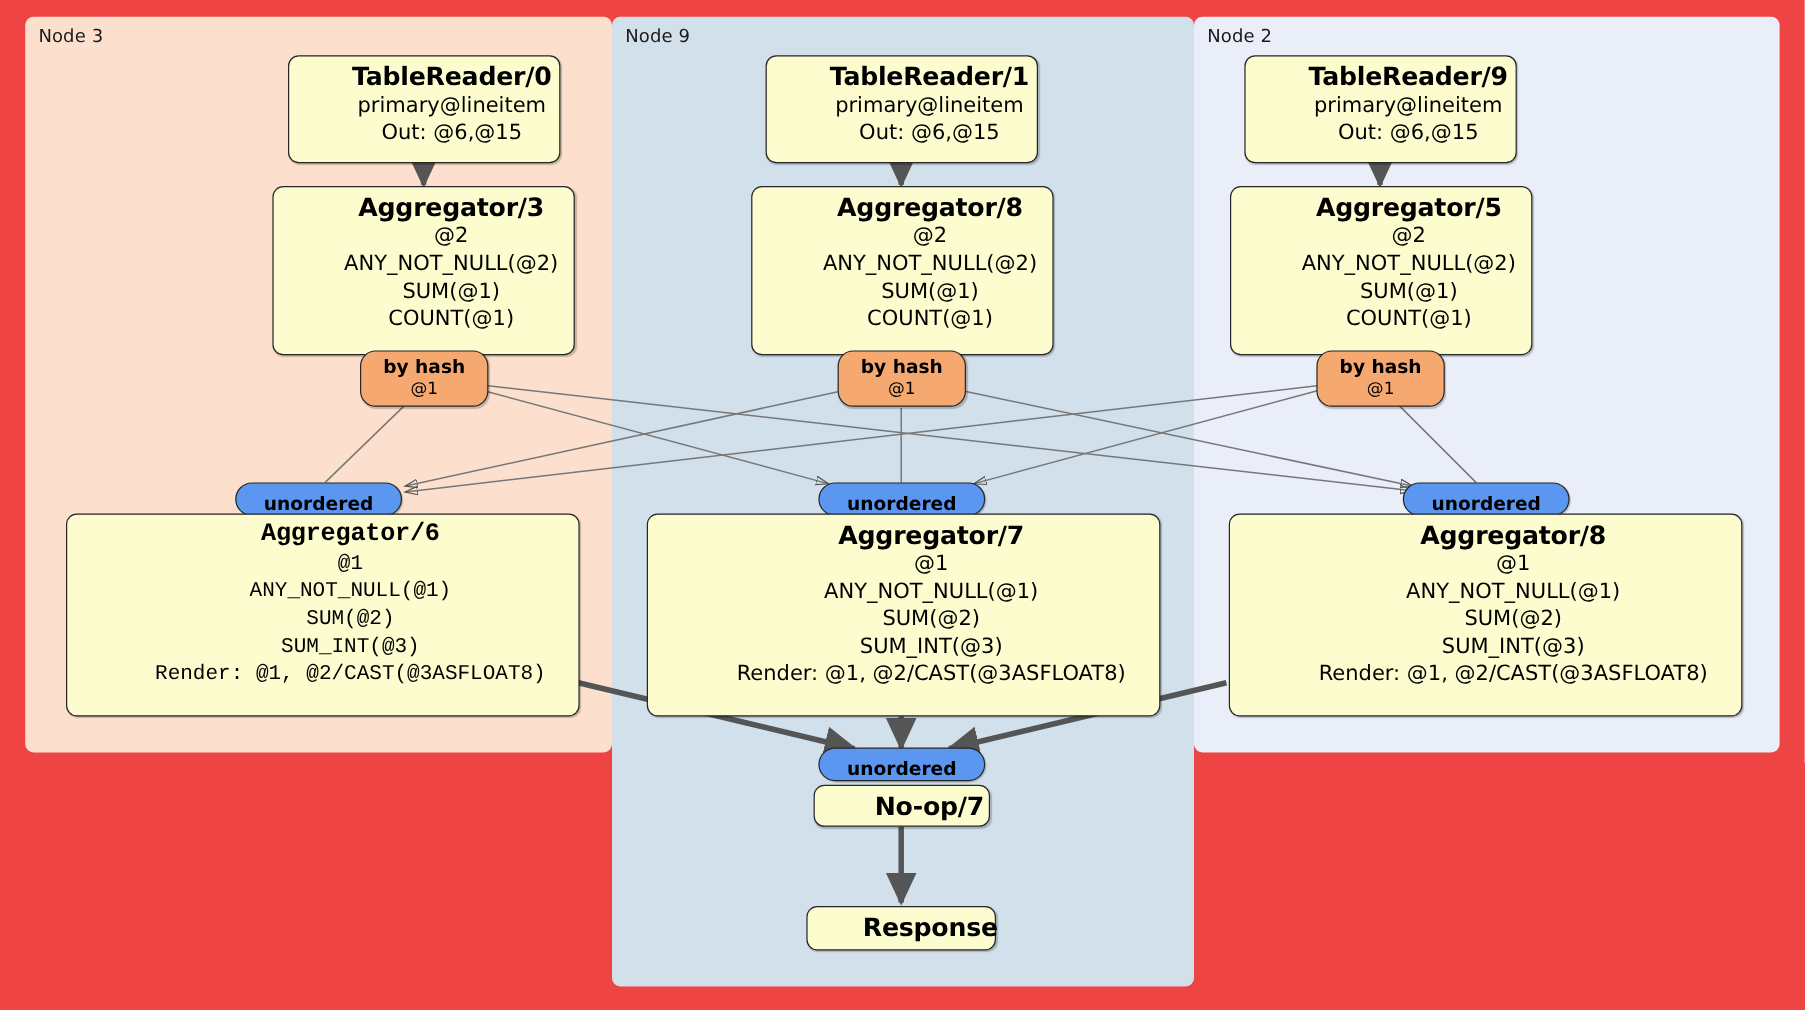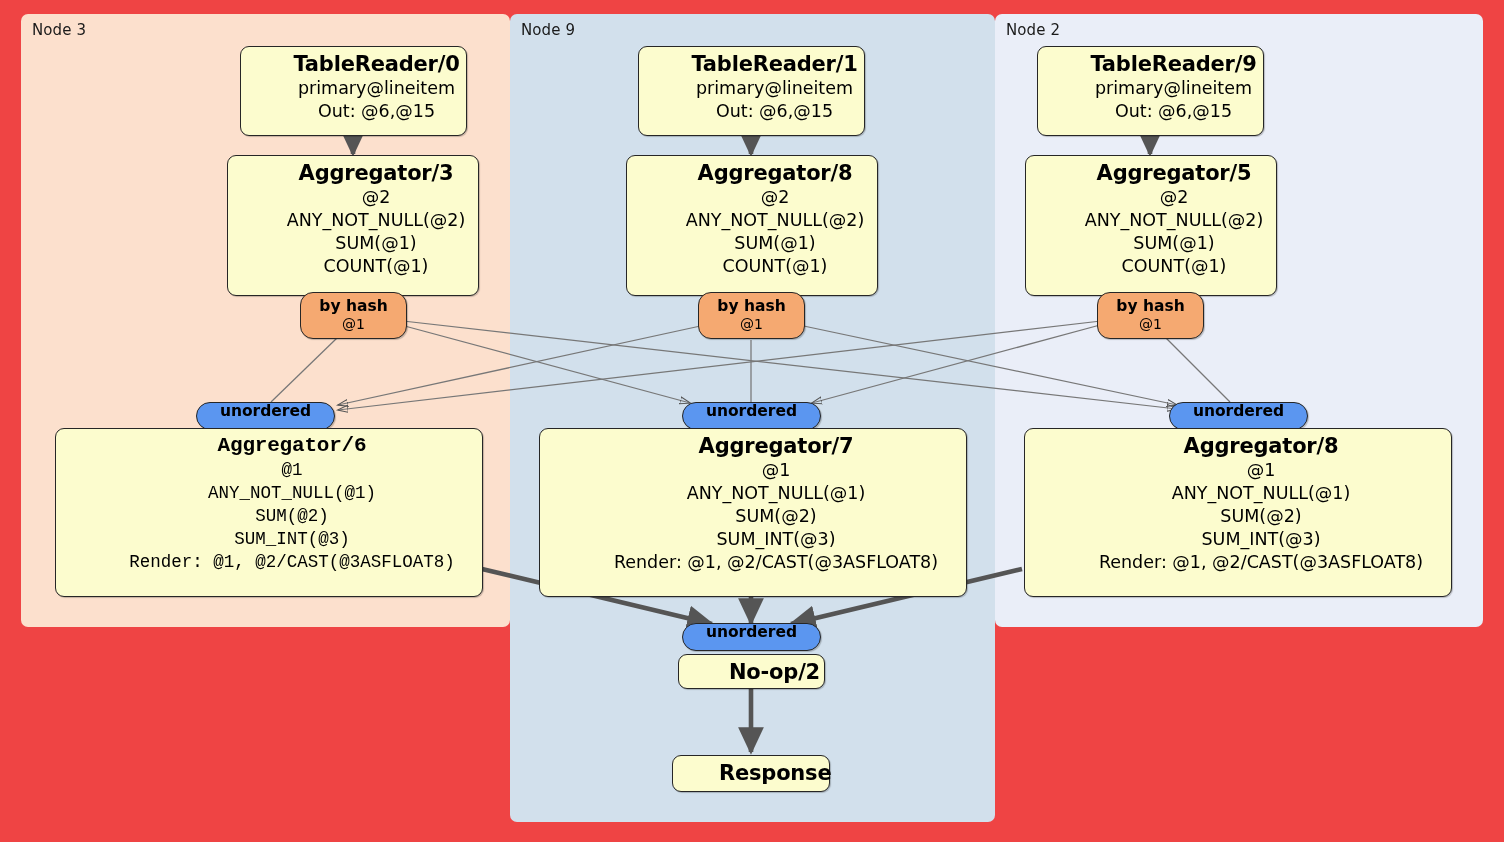--- a/index.html
+++ b/index.html
@@ -99,21 +99,21 @@
     line-height: 17px;
   }
   .pill.hash {
     background: #f5a971;
     border-radius: 13px;
   }
   .pill.unord {
     background: #5b96f0;
     border-radius: 999px;
     display: flex;
-    align-items: flex-start;
+    align-items: flex-end;
     justify-content: center;
   }
   .pill.unord .p1 {
     line-height: 17px;
   }
 </style>
 </head>
 <body>
 
 <div id="stage">
@@ -289,20 +289,20 @@
     <span class="ln">SUM(@2)</span>
     <span class="ln">SUM_INT(@3)</span>
     <span class="ln">Render: @1, @2/CAST(@3ASFLOAT8)</span>
   </div>
 
   <div class="pill unord" style="left:682px; top:623px; width:139px; height:28px;">
     <span class="p1">unordered</span>
   </div>
 
   <div class="proc compact" style="left:678px; top:654px; width:147px; height:35px;">
-    <span class="ttl">No-op/2</span>
+    <span class="ttl">No-op/7</span>
   </div>
 
   <div class="proc compact" style="left:672px; top:755px; width:158px; height:37px;">
     <span class="ttl">Response</span>
   </div>
 
 </div>
 
 </body></html>

